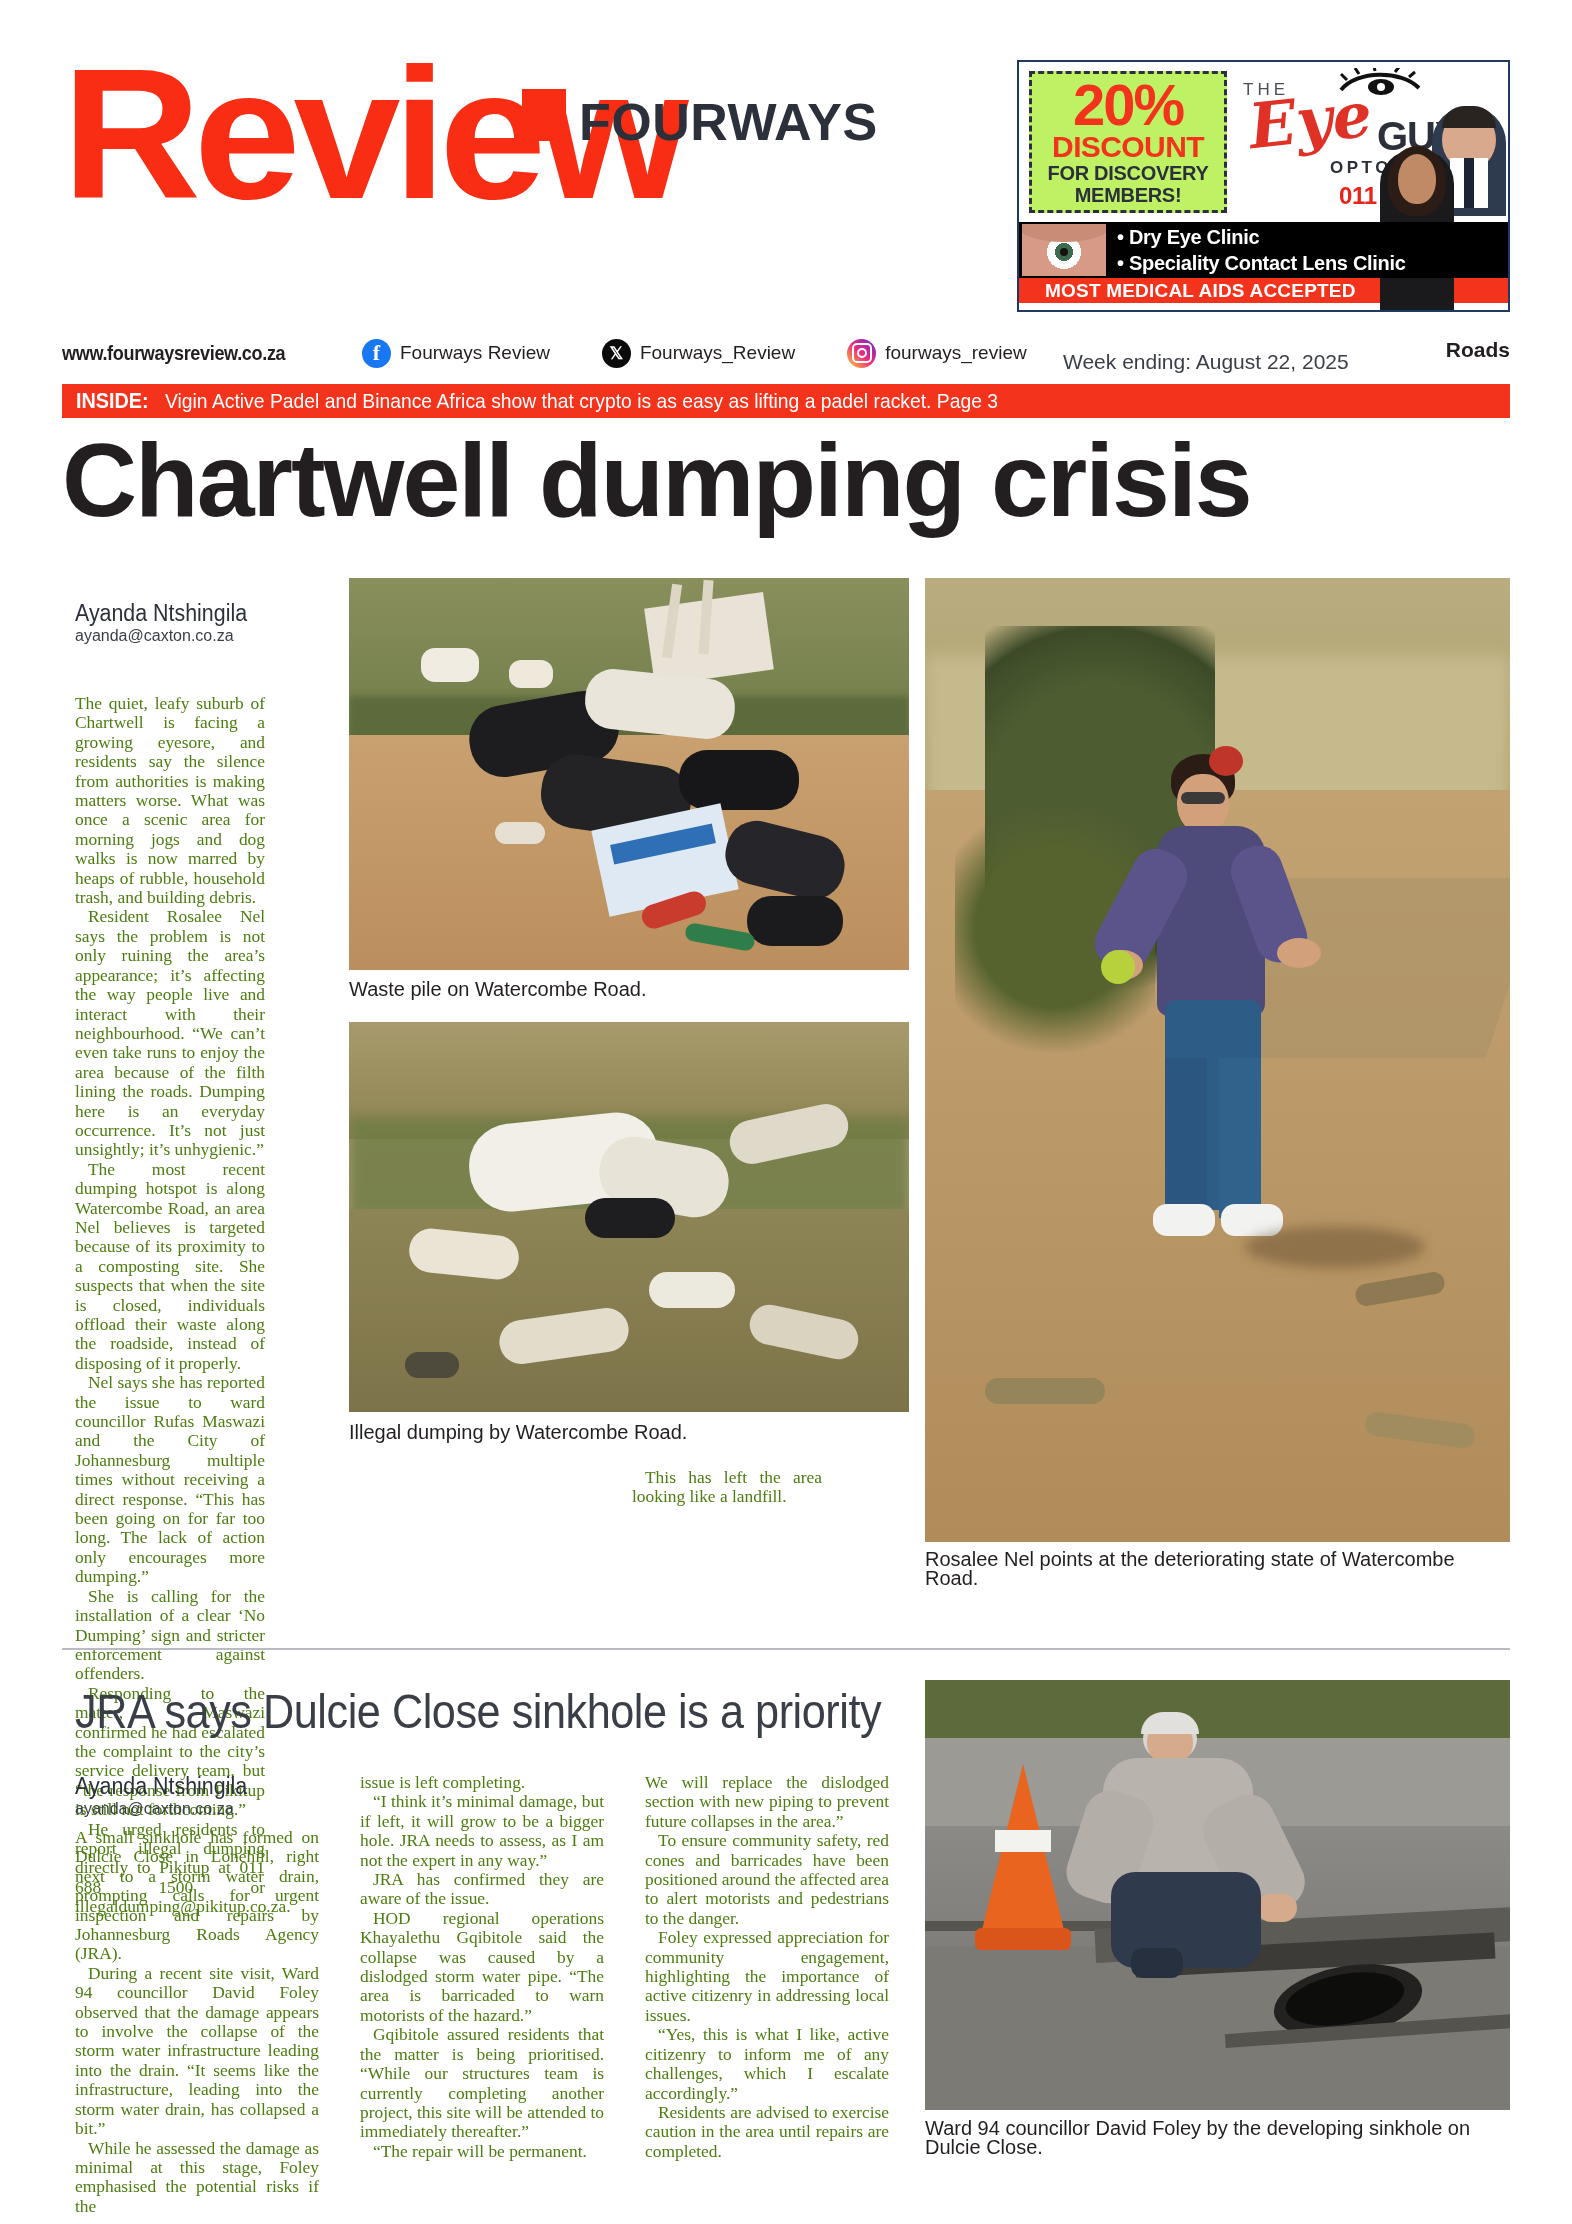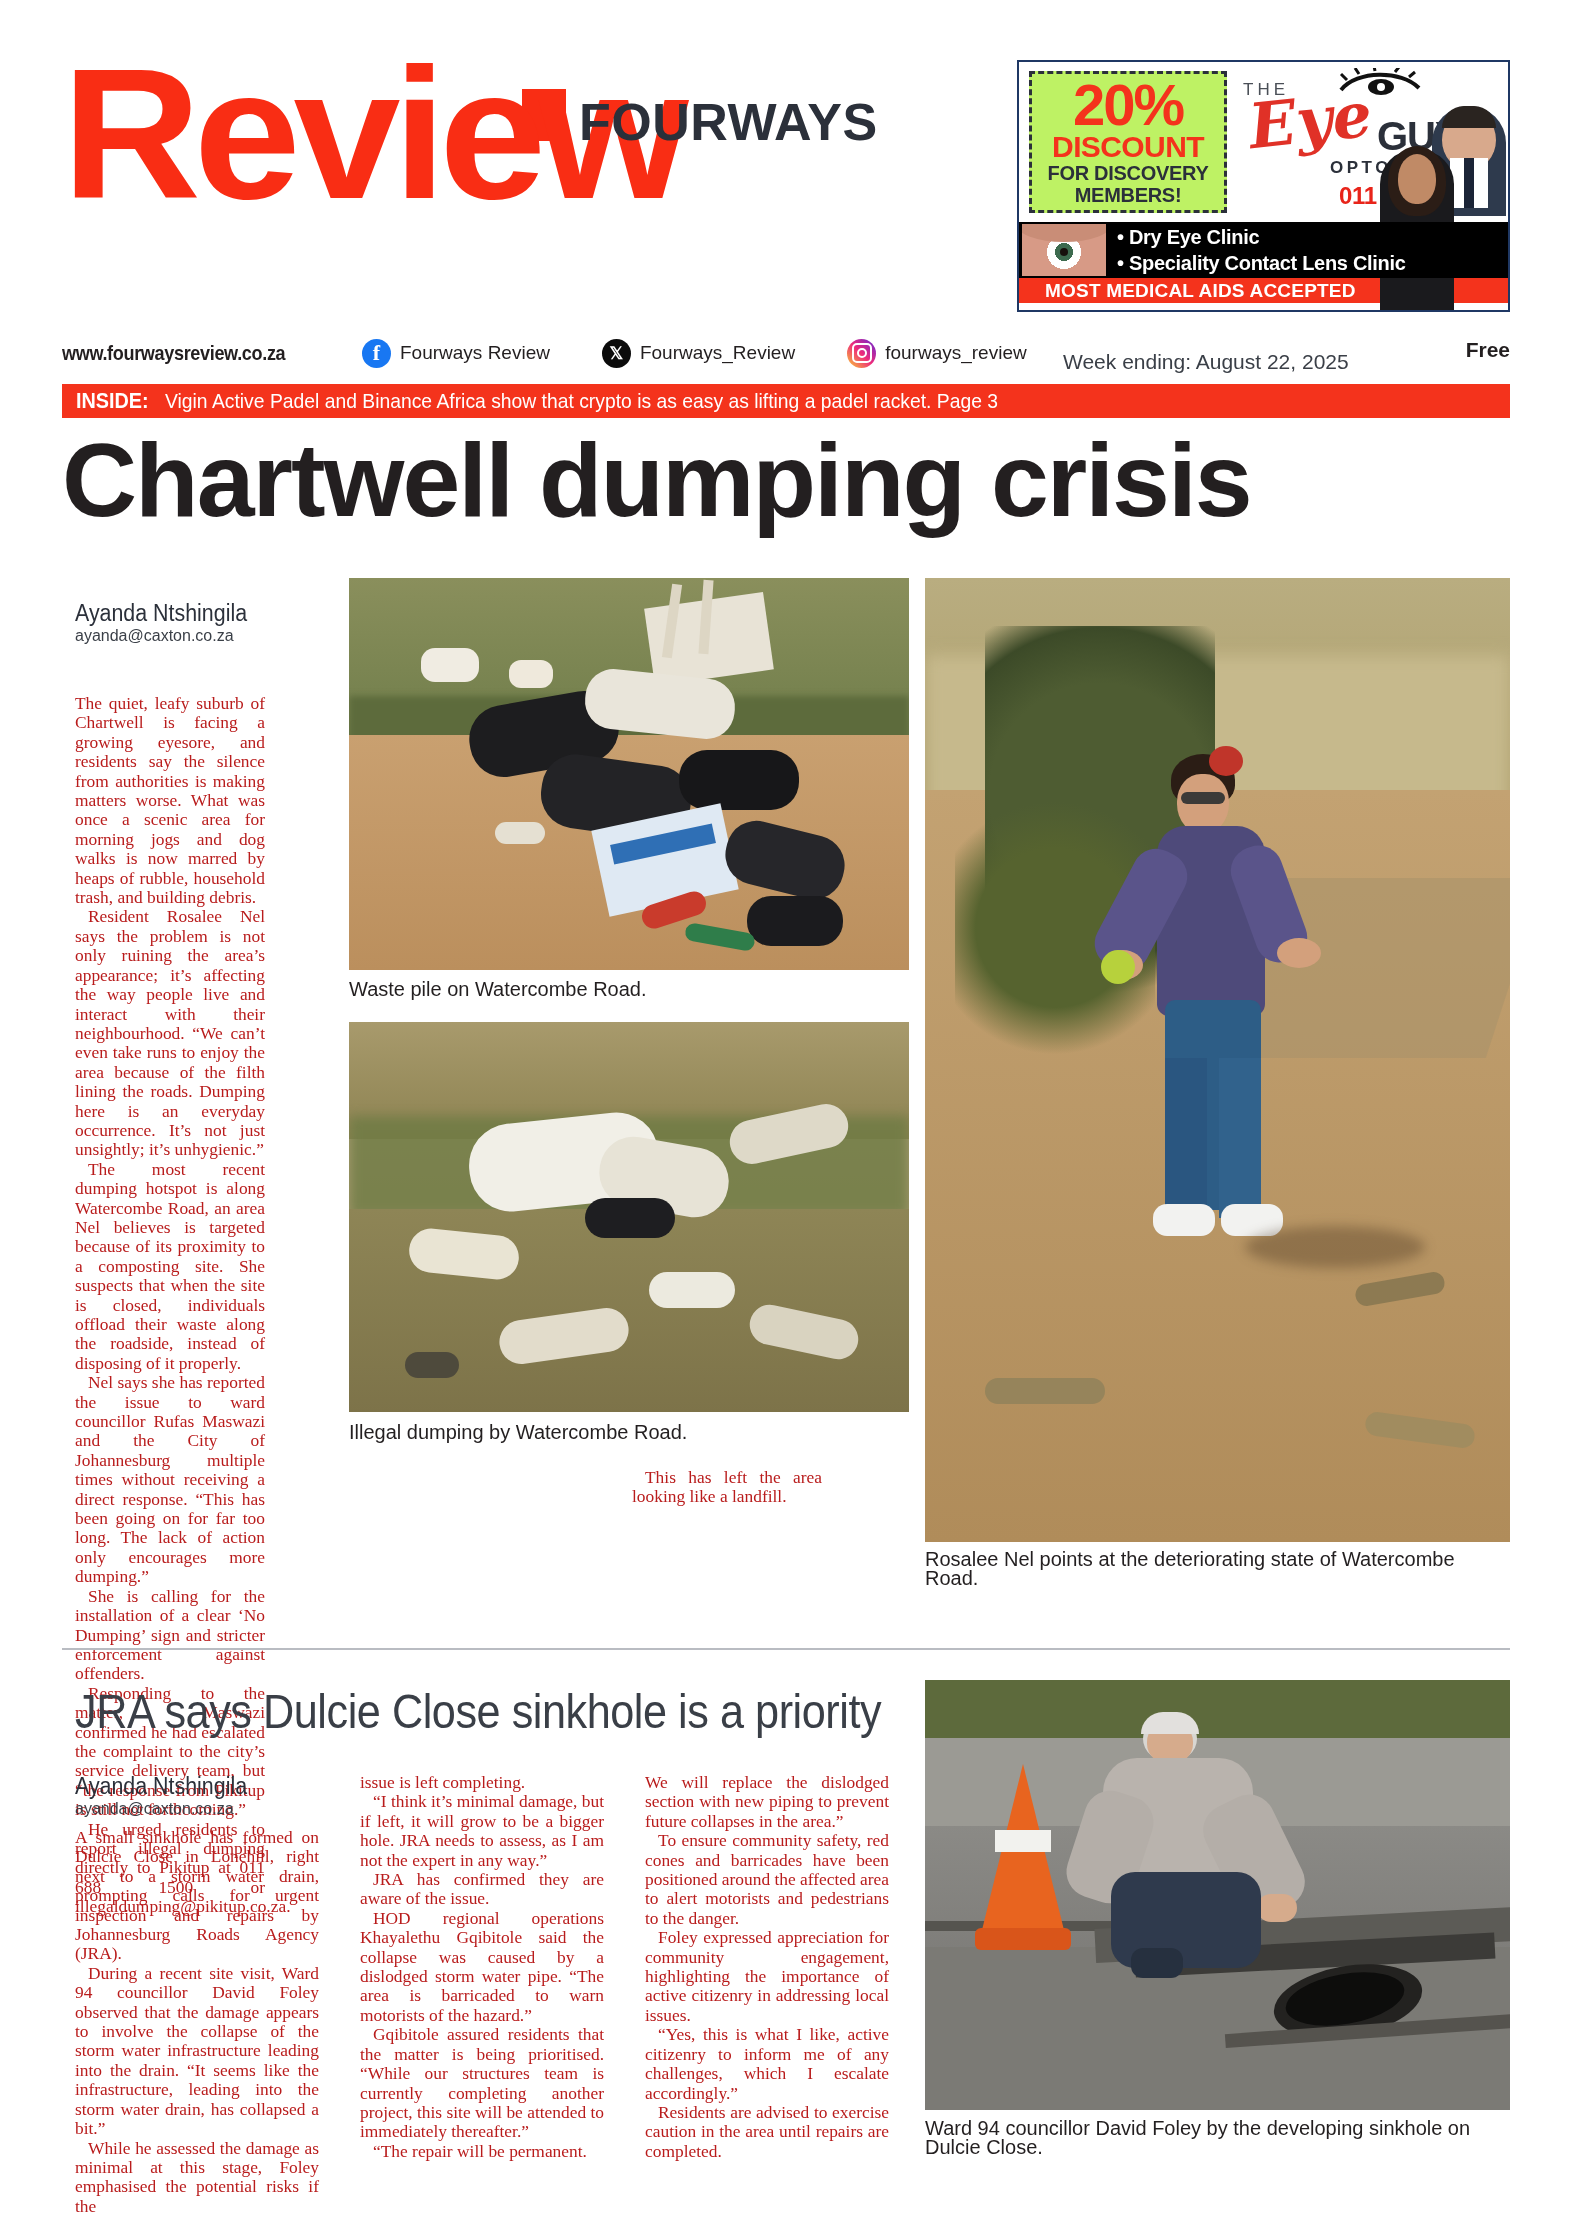--- a/index.html
+++ b/index.html
@@ -72,21 +72,21 @@
 
   
   .head1{position:absolute;left:62px;top:428px;width:1448px;font-weight:bold;font-size:104px;
      line-height:104px;color:#231f20;letter-spacing:-2px;white-space:nowrap;
      transform:scaleX(1.0);transform-origin:left top;}
 
   
   .byline-name{font-size:23px;color:#2b303a;line-height:26px;transform:scaleX(.93);transform-origin:left top;}
   .byline-mail{font-size:16px;color:#3a3f47;line-height:20px;}
   .col{position:absolute;font-family:"Liberation Serif",serif;font-size:17.4px;line-height:19.4px;
-     color:#b91c1c;text-align:justify;}
+     color:#4d7c0f;text-align:justify;}
   .col p{margin:0;text-indent:13px;}
   .col p.first{text-indent:0;}
 
   .a1c1{left:75px;top:600px;width:190px;}
   .a1-body{margin-top:22px;}
 
   .photo{position:absolute;background:#c9bda8;overflow:hidden;}
   .cap{position:absolute;font-size:20px;color:#231f20;font-family:"Liberation Sans",sans-serif;line-height:19px;}
 
   .ph1{left:349px;top:578px;width:560px;height:392px;}
@@ -181,21 +181,21 @@
         <span class="ic ic-x">𝕏</span>
         <span class="lbl">Fourways_Review</span>
       </div>
       <div class="soc">
         <span class="ic ic-ig">
             <i></i>
           </span>
         <span class="lbl">fourways_review</span>
       </div>
       <div class="week-end">Week ending: August 22, 2025</div>
-      <div class="free-lbl">Free</div>
+      <div class="free-lbl">Roads</div>
     </div>
   </div>
 
   <div class="inside">
     <b>INSIDE:</b>
     <span>Vigin Active Padel and Binance Africa show that crypto is as easy as lifting a padel racket. Page 3</span>
   </div>
 
   <div class="head1">Chartwell dumping crisis</div>
 

